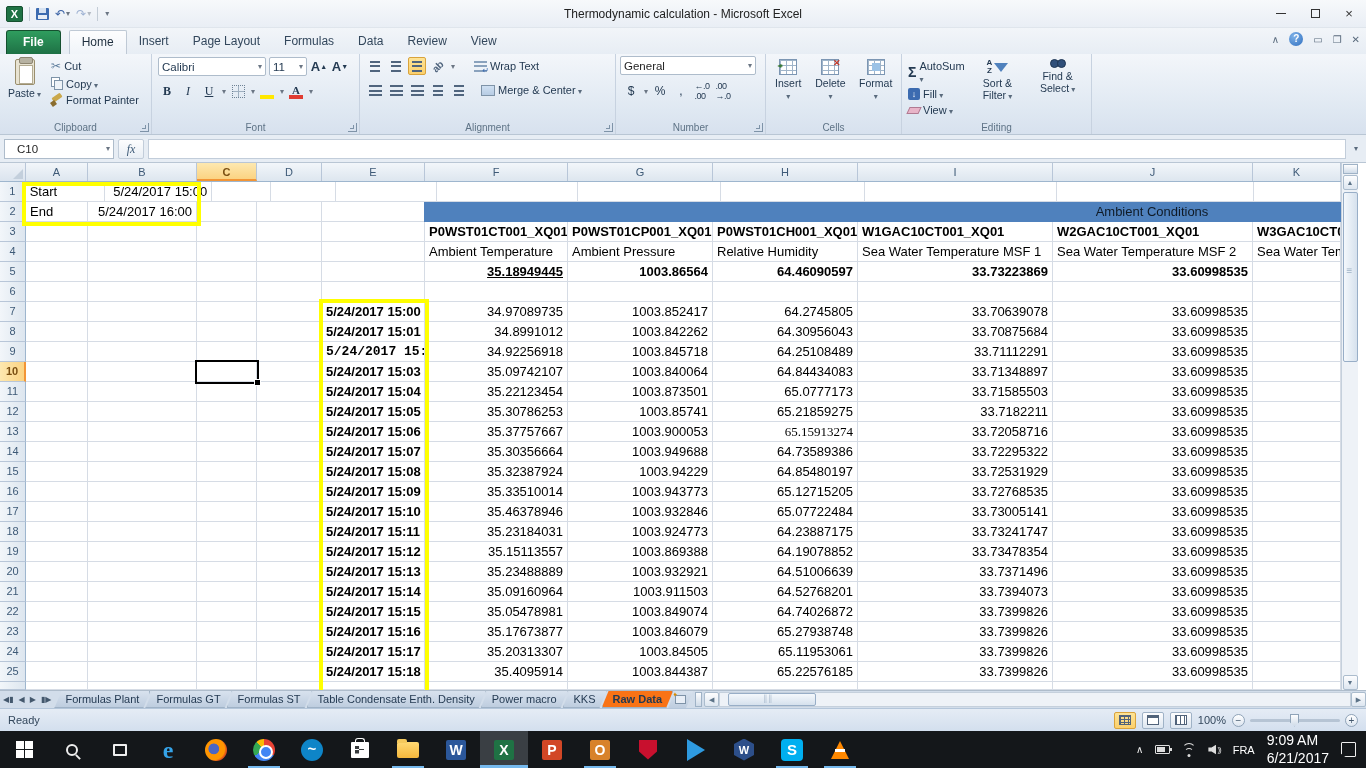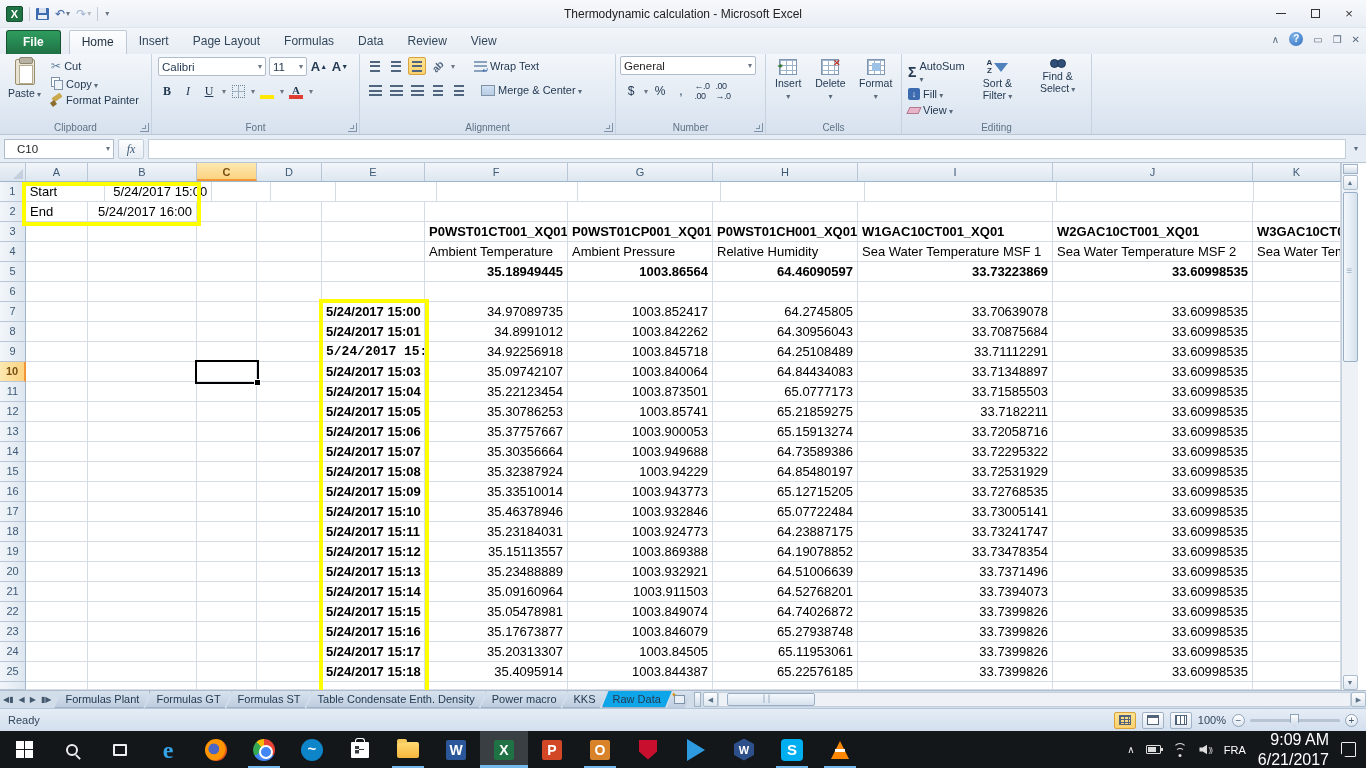--- a/index.html
+++ b/index.html
@@ -132,21 +132,21 @@
   .vs-arrow { width:15px; height:15px; background:linear-gradient(#fdfdfe,#dde6f0); border:1px solid #abbccd; color:#5c7388; font-size:7px; text-align:center; line-height:14px; border-radius:2px; }
   .vs-thumb { width:15px; height:170px; background:linear-gradient(90deg,#f4f8fc,#d6e1ed); border:1px solid #98aec7; border-radius:2px; margin-top:2px; position:relative; }
   .vs-thumb:after { content:"≡"; position:absolute; left:3px; top:72px; color:#9fb2c6; font-size:10px; }
   .vs-spacer { flex:1; }
   .grid-filler { flex:1; background:#fff; }
 
   
   .sheet-strip { height:18px; background:#d2ddea; border-top:1px solid #aebccb; display:flex; align-items:stretch; font-size:11px; }
   .tab-nav { display:flex; align-items:center; padding:0 3px; gap:5px; color:#44586d; font-size:8px; }
   .stab { display:flex; align-items:center; padding:0 10px; background:linear-gradient(#d8e2ee,#becddf); border:1px solid #9fb2c6; border-top:none; color:#243a52; clip-path:polygon(7px 0,calc(100% - 0px) 0,calc(100% - 7px) 100%,0 100%); margin-right:-5px; }
-  .stab.active { background:#0ea5e9; font-weight:normal; z-index:2; }
+  .stab.active { background:#f97316; font-weight:bold; z-index:2; }
   .ins-sheet { display:flex; align-items:center; padding:0 7px; background:linear-gradient(#d8e2ee,#becddf); clip-path:polygon(7px 0,100% 0,calc(100% - 7px) 100%,0 100%); }
   .ins-ic { width:11px; height:9px; background:#e8eef6; border:1px solid #7e93a8; position:relative; }
   .ins-ic:before { content:"✦"; position:absolute; left:-4px; top:-5px; font-size:7px; color:#d98c00; }
   .tab-split { width:7px; background:linear-gradient(#fdfdfe,#cfdbe8); border:1px solid #9fb2c6; margin:1px 2px; }
   .hs-arrow { width:15px; background:linear-gradient(#fdfdfe,#dde6f0); border:1px solid #abbccd; color:#5c7388; font-size:7px; display:flex; align-items:center; justify-content:center; margin:1px 0; border-radius:2px; }
   .hs-track { flex:1; background:#eef2f7; border:1px solid #c5d0dc; margin:1px 0; position:relative; }
   .hs-thumb { position:absolute; left:8px; top:0; width:88px; height:100%; background:linear-gradient(#f4f8fc,#d6e1ed); border:1px solid #98aec7; border-radius:2px; }
   .hs-thumb:after { content:"║║"; position:absolute; left:34px; top:1px; font-size:7px; color:#9fb2c6; }
 
   
@@ -200,21 +200,21 @@
   .batt-ic:before { content:""; position:absolute; right:-3px; top:2px; width:2px; height:3px; background:#ddd; }
   .batt-ic:after { content:""; position:absolute; left:1px; top:1px; width:8px; height:5px; background:#ddd; }
   .wifi-ic { width:14px; height:14px; position:relative; overflow:hidden; }
   .wifi-ic i { position:absolute; left:50%; bottom:0; transform:translateX(-50%); border:1.5px solid #ddd; border-radius:50%; border-color:#ddd transparent transparent transparent; }
   .wifi-ic i:nth-child(1) { width:14px; height:14px; }
   .wifi-ic i:nth-child(2) { width:9px; height:9px; }
   .wifi-ic i:nth-child(3) { width:3px; height:3px; background:#ddd; border:none; border-radius:50%; }
   .vol-ic { width:8px; height:10px; background:#ddd; clip-path:polygon(0 30%,40% 30%,100% 0,100% 100%,40% 70%,0 70%); position:relative; }
   .vol-wrap { display:flex; align-items:center; }
   .vol-wrap:after { content:"))"; color:#ddd; font-size:8px; margin-left:1px; letter-spacing:-1px; }
-  .clock { text-align:right; line-height:1.25; font-size:16px; }
+  .clock { line-height:1.25; font-size:14px; }
   .action-ic { width:15px; height:15px; border:1.5px solid #eee; border-radius:1px; clip-path:polygon(0 0,100% 0,100% 100%,30% 100%,0 78%); }
 
   .flexcol { display:flex; flex-direction:column; justify-content:center; }
   .vgap2 > * + * { margin-top:2px; }
 </style>
 </head>
 <body>
 
 <div class="screen">
 
@@ -529,21 +529,21 @@
             <div class="gcell" style="width: 200px;">Sea Water Temperature MSF 2</div>
             <div class="gcell" style="width: 88px;">Sea Water Tem</div>
           </div>
           <div class="grow">
             <div class="row-h">5</div>
             <div class="gcell" style="width: 62px;"></div>
             <div class="gcell" style="width: 109px;"></div>
             <div class="gcell" style="width: 60px;"></div>
             <div class="gcell" style="width: 65px;"></div>
             <div class="gcell" style="width: 103px;"></div>
-            <div class="gcell num bold" style="width: 143px;">35.18949445</div>
+            <div class="gcell num bold" style="width: 143px; text-decoration: underline;">35.18949445</div>
             <div class="gcell num bold" style="width: 145px;">1003.86564</div>
             <div class="gcell num bold" style="width: 145px;">64.46090597</div>
             <div class="gcell num bold" style="width: 195px;">33.73223869</div>
             <div class="gcell num bold" style="width: 200px;">33.60998535</div>
             <div class="gcell num bold" style="width: 88px;"></div>
           </div>
           <div class="grow">
             <div class="row-h">6</div>
             <div class="gcell" style="width: 62px;"></div>
             <div class="gcell" style="width: 109px;"></div>
@@ -643,21 +643,21 @@
           </div>
           <div class="grow">
             <div class="row-h">13</div>
             <div class="gcell" style="width: 62px;"></div>
             <div class="gcell" style="width: 109px;"></div>
             <div class="gcell" style="width: 60px;"></div>
             <div class="gcell" style="width: 65px;"></div>
             <div class="gcell num bold" style="width: 103px; padding-right: 10px;">5/24/2017 15:06</div>
             <div class="gcell num" style="width: 143px;">35.37757667</div>
             <div class="gcell num" style="width: 145px;">1003.900053</div>
-            <div class="gcell num" style="width: 145px;">65.15913274</div>
+            <div class="gcell num" style="width: 145px; font-family: Liberation Serif, serif;">65.15913274</div>
             <div class="gcell num" style="width: 195px;">33.72058716</div>
             <div class="gcell num" style="width: 200px;">33.60998535</div>
             <div class="gcell num" style="width: 88px;"></div>
           </div>
           <div class="grow">
             <div class="row-h">14</div>
             <div class="gcell" style="width: 62px;"></div>
             <div class="gcell" style="width: 109px;"></div>
             <div class="gcell" style="width: 60px;"></div>
             <div class="gcell" style="width: 65px;"></div>
@@ -829,20 +829,23 @@
             <div class="gcell" style="width: 109px;"></div>
             <div class="gcell" style="width: 60px;"></div>
             <div class="gcell" style="width: 65px;"></div>
             <div class="gcell" style="width: 103px;"></div>
             <div class="gcell" style="width: 143px;"></div>
             <div class="gcell" style="width: 145px;"></div>
             <div class="gcell" style="width: 145px;"></div>
             <div class="gcell" style="width: 195px;"></div>
             <div class="gcell" style="width: 200px;"></div>
             <div class="gcell" style="width: 88px;"></div>
+          </div>
+          <div class="banner-ov" style="left: 424px; top: 20px; width: 917px; height: 20px; background: rgb(79, 129, 189);">
+            <span>Ambient Conditions</span>
           </div>
           <div class="ybox" style="left: 22px; top: 0px; width: 179px; height: 44px; border-color: rgb(255, 255, 0);"></div>
           <div class="ybox" style="left: 319px; top: 117px; width: 110px; height: 400px; border-bottom: none rgb(255, 255, 0); border-top-color: rgb(255, 255, 0); border-right-color: rgb(255, 255, 0); border-left-color: rgb(255, 255, 0);"></div>
           <div class="sel-cell" style="left: 195px; top: 178px; width: 64px; height: 24px;"></div>
         </div>
     </div>
     <div class="vscroll">
       <div class="vs-split"></div>
       <div class="vs-arrow">▲</div>
       <div class="vs-thumb"></div>

